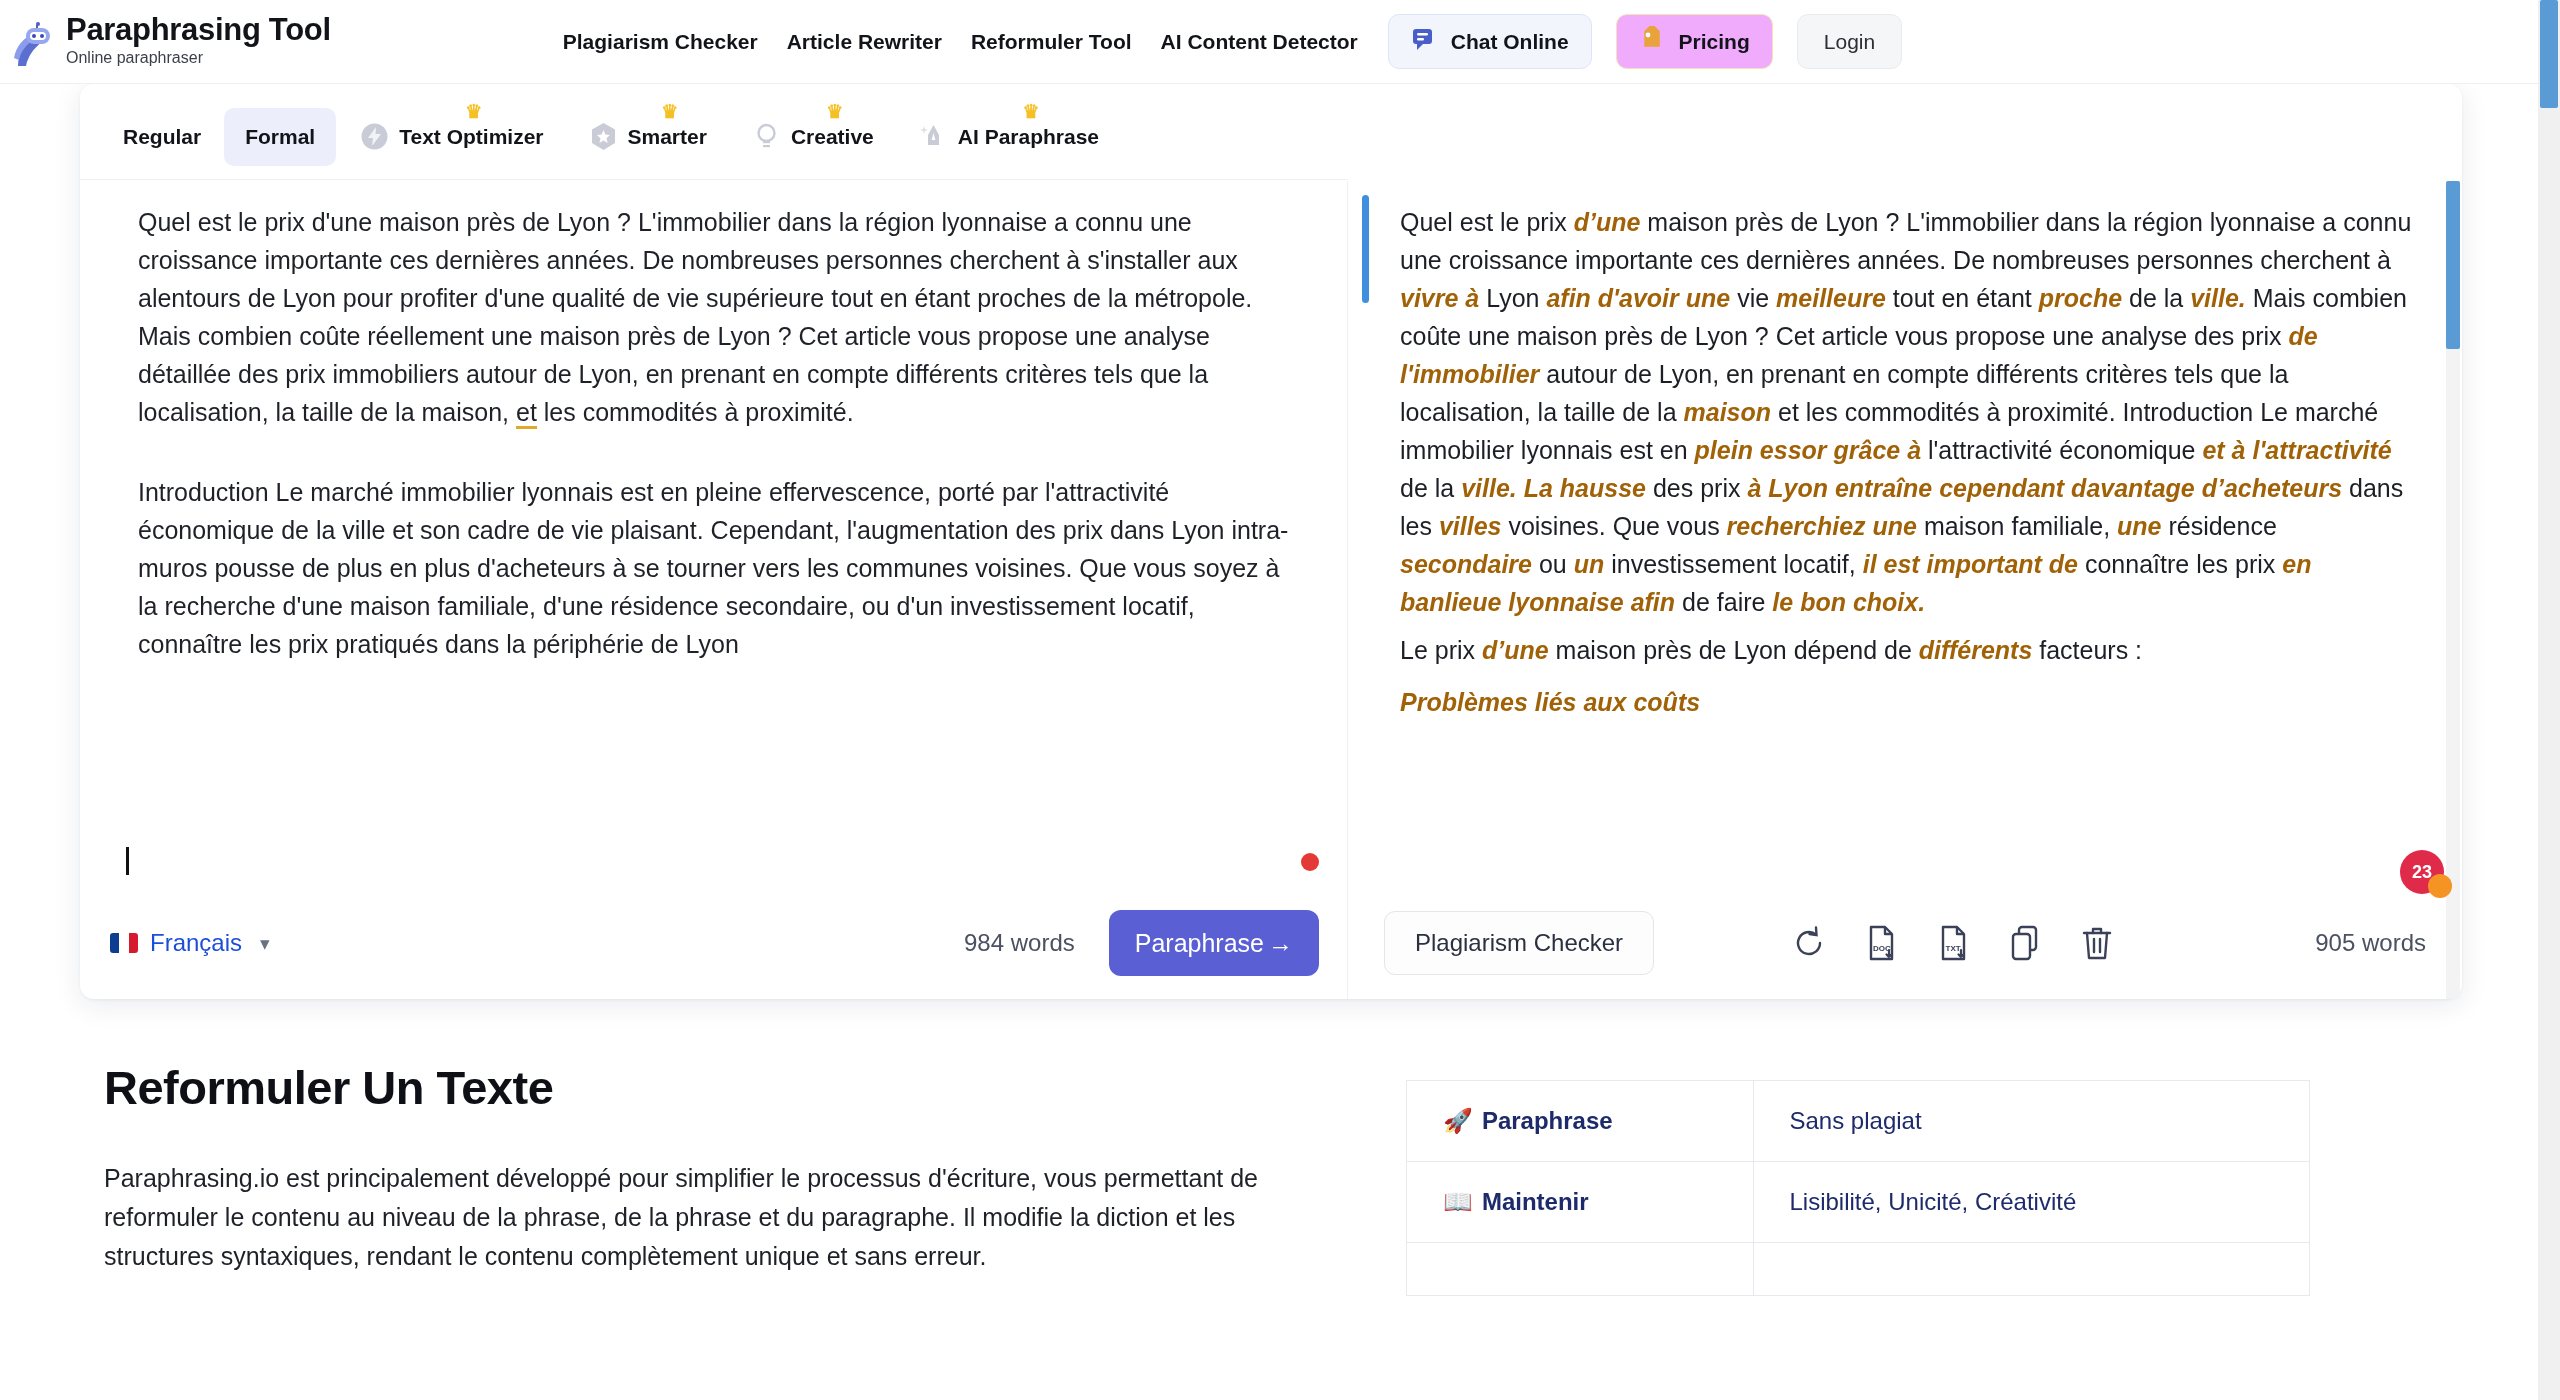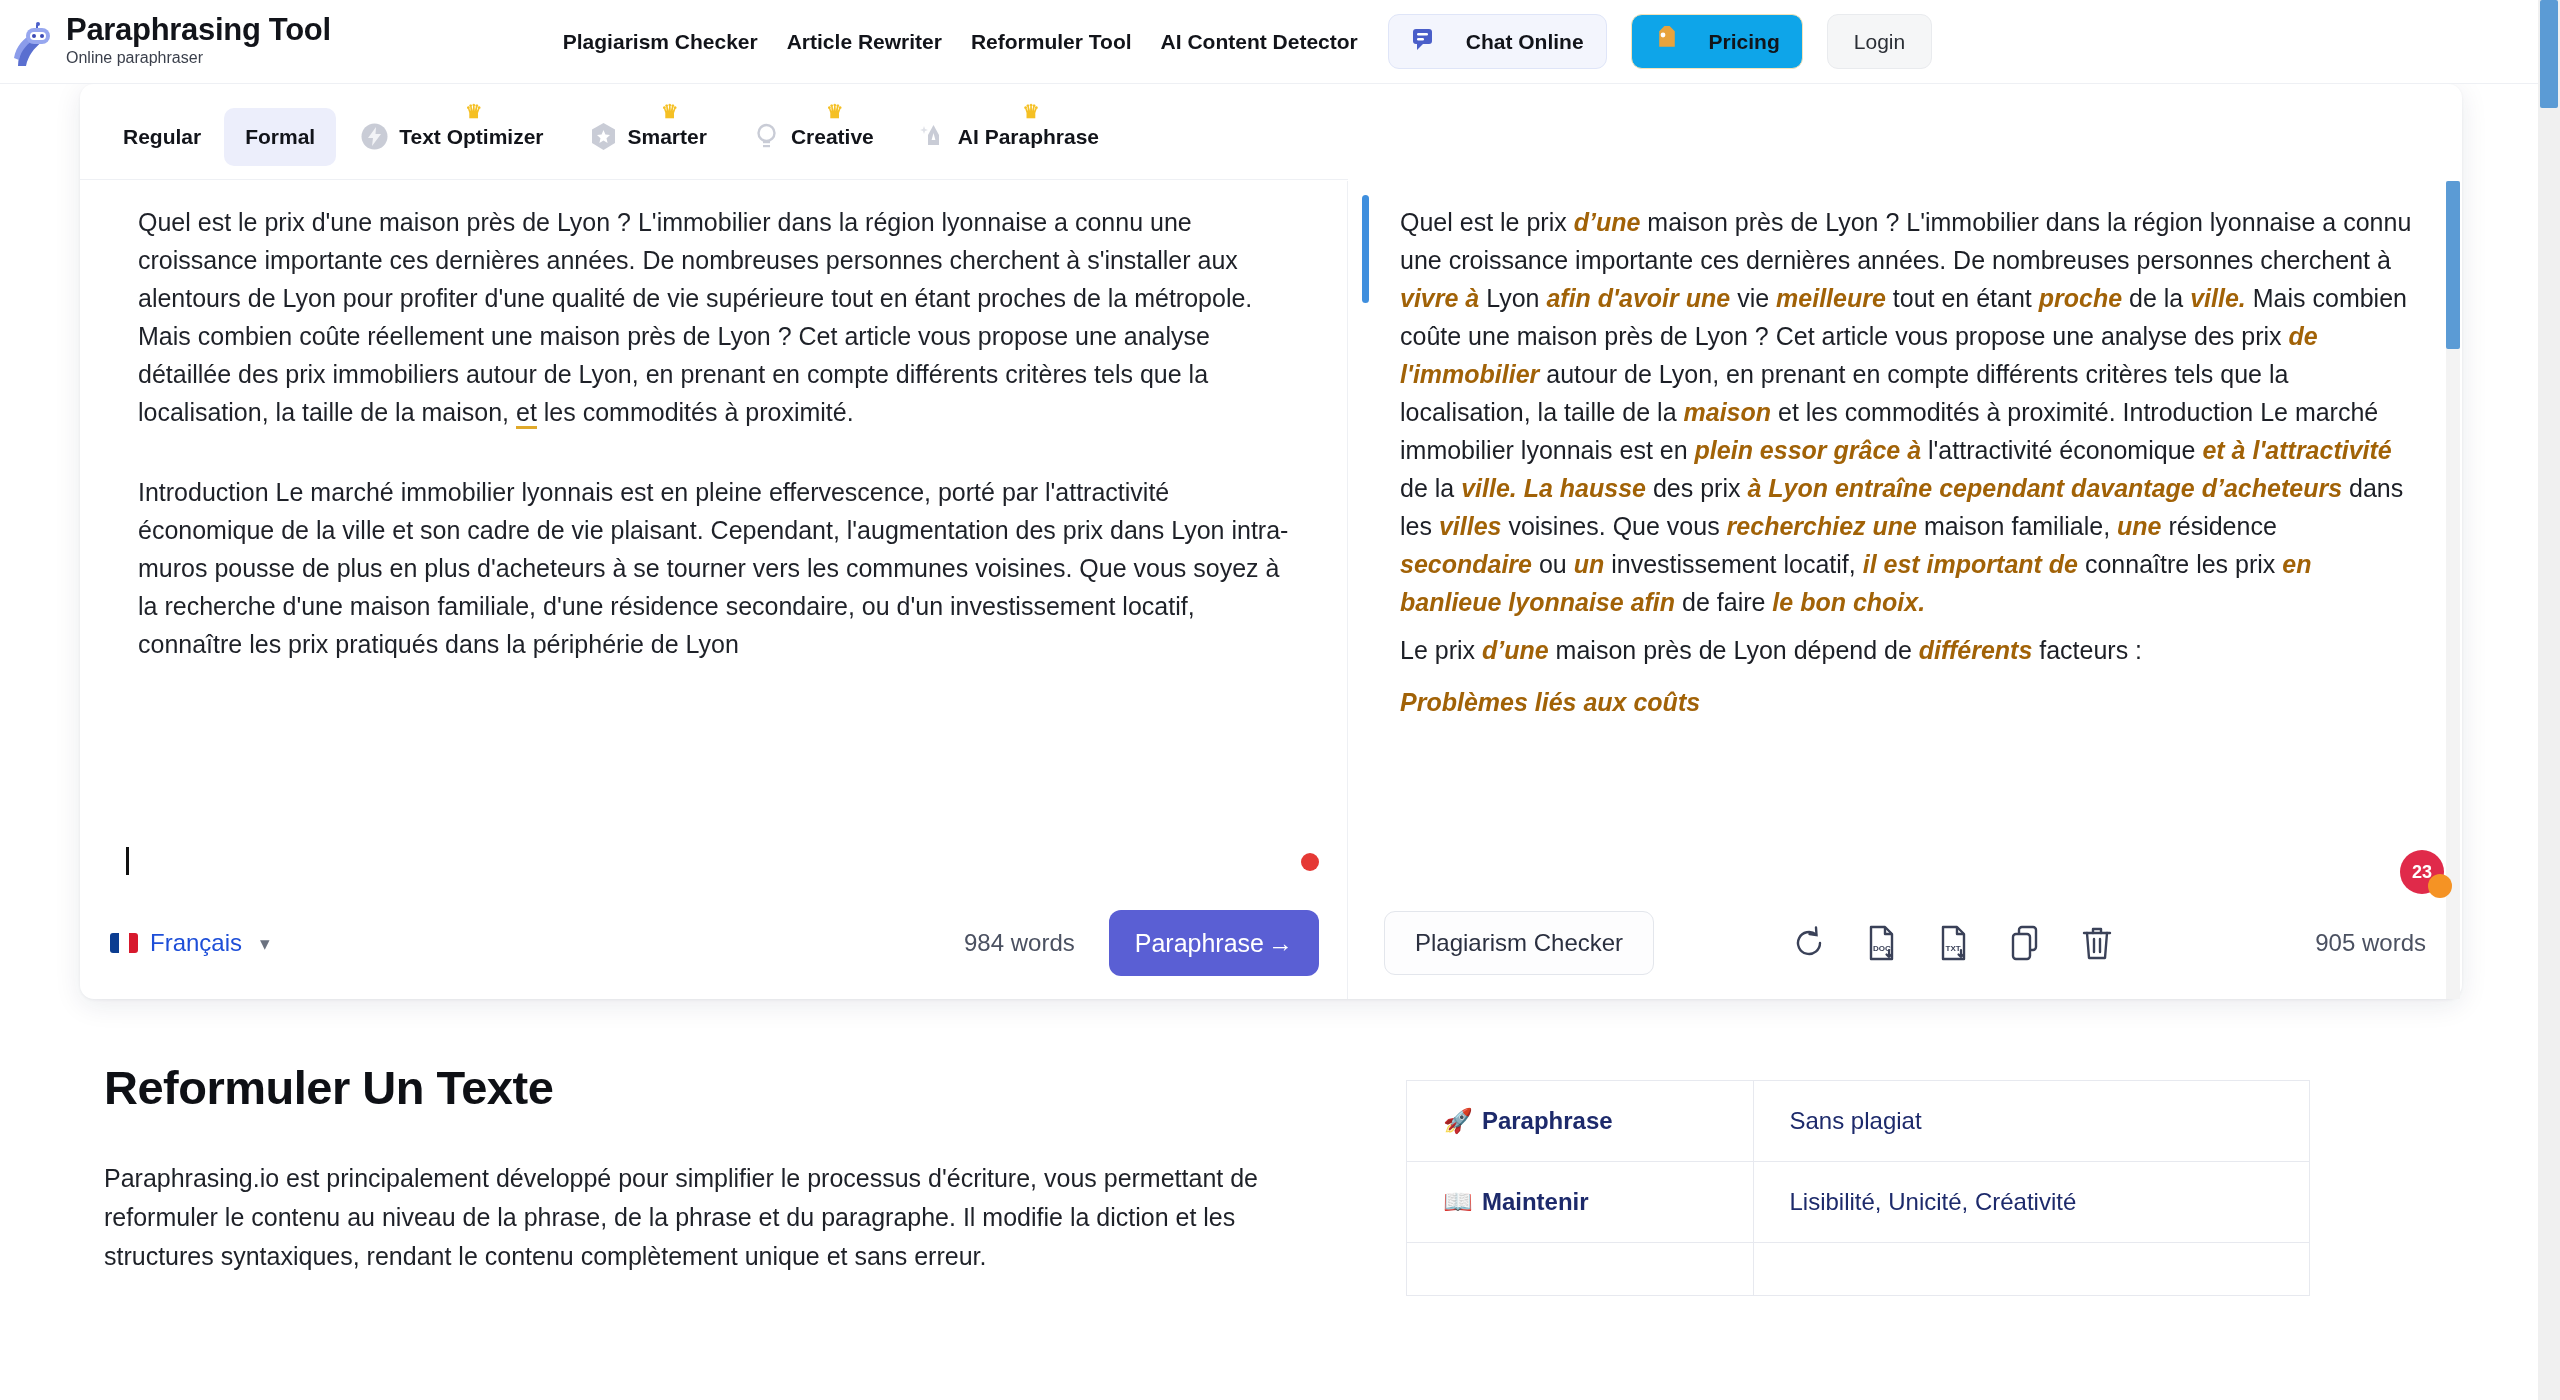--- a/index.html
+++ b/index.html
@@ -32,26 +32,26 @@
   .brand-mark { width: 44px; height: 52px; position: relative; margin-right: 10px; flex: none; }
   .brand-text { display: flex; flex-direction: column; justify-content: center; }
   .brand-title { font-size: 31px; font-weight: bold; color: #12141a; letter-spacing: -0.3px; line-height: 1.05; }
   .brand-sub { font-size: 16px; color: #3a3f4b; line-height: 1.3; margin-top: 2px; }
 
   .nav { display: flex; align-items: center; gap: 29px; margin-left: 232px; }
   .nav-link { font-size: 21px; font-weight: bold; color: #12141a; white-space: nowrap; cursor: pointer; }
 
   .nav-actions { display: flex; align-items: center; gap: 24px; margin-left: 30px; }
   .pill {
-    display: flex; align-items: center; gap: 29px;
+    display: flex; align-items: center; gap: 14px;
     height: 55px; padding: 0 22px; border-radius: 11px;
     font-size: 21px; font-weight: bold; white-space: nowrap; cursor: pointer;
   }
   .pill-chat { background: #f3f5fd; border: 1px solid #dfe5f8; color: #12141a; }
-  .pill-pricing { background: #0ea5e9; border: 1px solid #f5e3b8; color: #12141a; }
+  .pill-pricing { background: #f0abfc; border: 1px solid #f5e3b8; color: #12141a; }
   .pill-login { background: #f5f6f7; border: 1px solid #e9ebee; color: #2b2f36; font-weight: normal; padding: 0 26px; }
 
   
   #tool-card {
     position: absolute; top: 84px; left: 80px; width: 2382px; height: 915px;
     background: #ffffff; border-radius: 14px;
     box-shadow: 0 6px 28px rgba(24,34,70,0.09), 0 1px 3px rgba(24,34,70,0.06);
     z-index: 10;
   }
 

